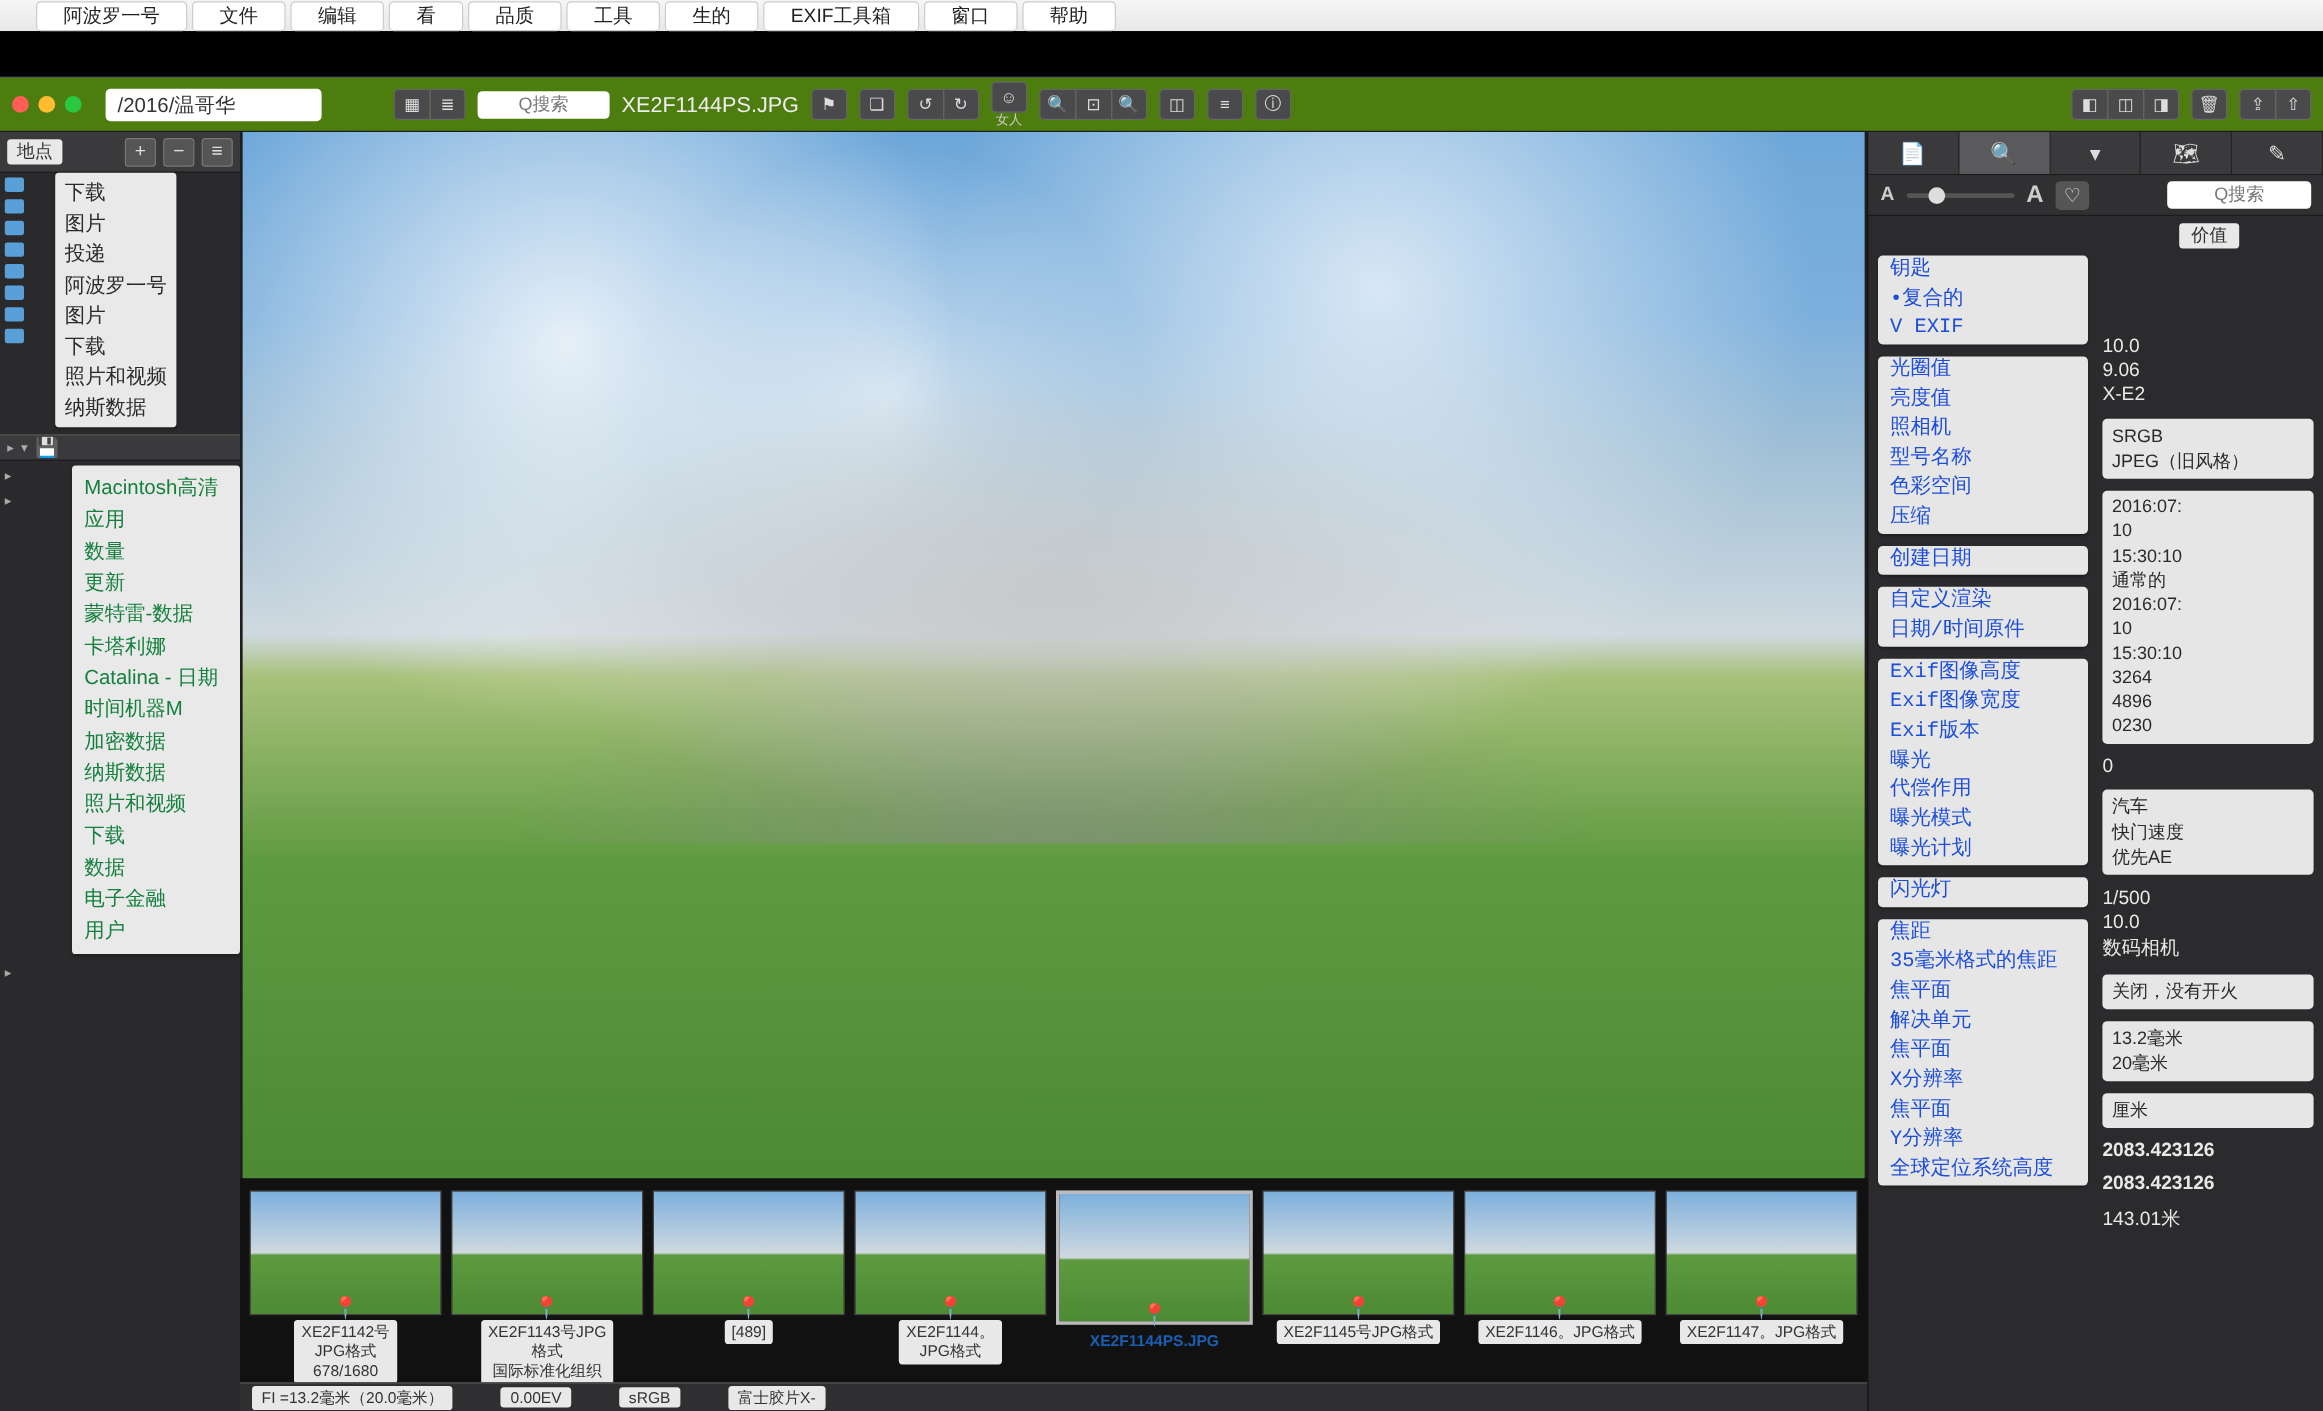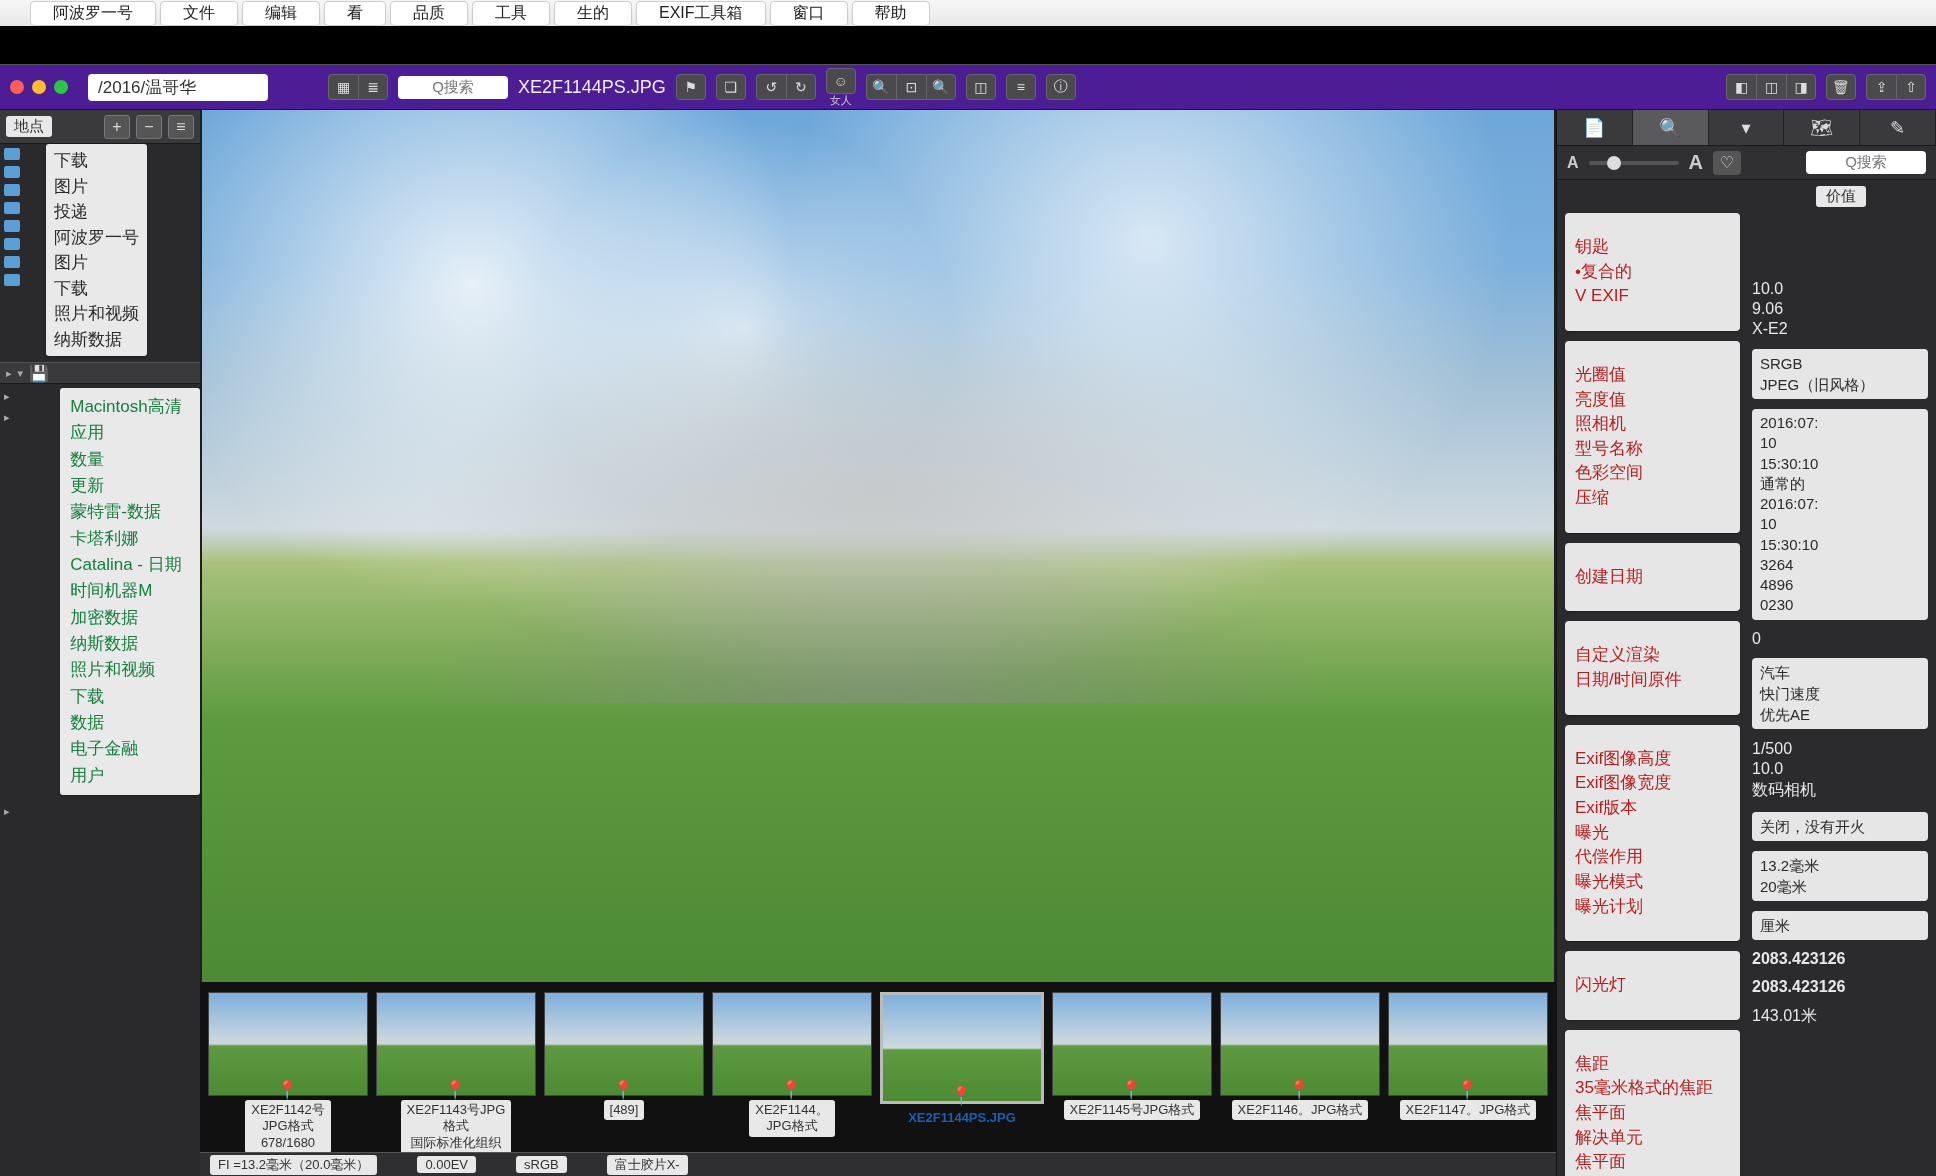--- a/index.html
+++ b/index.html
@@ -6,21 +6,21 @@
   body { background: #000; color: #ddd; width: 1936px; height: 1176px; overflow: hidden; font-size: 16px; }
 
   
   .menubar { height: 26px; background: linear-gradient(#f6f6f6,#e8e8e8); display:flex; align-items:center; padding:0 6px; gap:4px; color:#222; font-size:16px; }
   .menubar .apple { font-size:18px; padding:0 10px; }
   .menubar .mitem { background:#fff; border:1px solid #ccc; border-radius:4px; padding:1px 22px; cursor:default; font-size:16px; }
 
   .black-gap { height: 38px; background:#000; }
 
   
-  .toolbar { height: 46px; background:#4c1d95; display:flex; align-items:center; padding:0 10px; gap:10px; border-top:1px solid #555; border-bottom:1px solid #1a1a1a; }
+  .toolbar { height: 46px; background:#4d7c0f; display:flex; align-items:center; padding:0 10px; gap:10px; border-top:1px solid #555; border-bottom:1px solid #1a1a1a; }
   .traffic { display:flex; gap:8px; margin-right:10px; }
   .dot { width:14px; height:14px; border-radius:50%; }
   .dot.r{background:#ff5f57}.dot.y{background:#febc2e}.dot.g{background:#28c840}
   .pathfield { background:#fff; color:#333; border-radius:4px; padding:2px 10px; min-width:180px; font-size:17px; }
   .tool-btn { width:30px; height:26px; background:#4a4a4c; border:1px solid #666; border-radius:4px; display:flex; align-items:center; justify-content:center; color:#ddd; font-size:14px; }
   .tool-group { display:flex; gap:0; }
   .tool-group .tool-btn { border-radius:0; border-right:none; }
   .tool-group .tool-btn:first-child{border-radius:4px 0 0 4px}
   .tool-group .tool-btn:last-child{border-radius:0 4px 4px 0; border-right:1px solid #666}
   .searchbox { background:#fff; color:#777; border-radius:4px; padding:2px 12px; font-size:15px; min-width:110px; text-align:center; }
@@ -72,21 +72,21 @@
   .insp-tab.active{background:#5a5a5c;}
   .insp-row2 { height:34px; background:#303032; display:flex; align-items:center; padding:0 10px; gap:10px; border-bottom:1px solid #1a1a1a;}
   .insp-row2 .A{color:#ccc;font-weight:600;}
   .slider{flex:0 0 90px;height:4px;background:#555;border-radius:2px;position:relative;}
   .slider::after{content:"";position:absolute;left:20%;top:-5px;width:14px;height:14px;border-radius:50%;background:#ddd;}
   .heart{width:28px;height:24px;background:#555;border-radius:4px;display:flex;align-items:center;justify-content:center;}
   .value-hdr{background:#e8e8e8;color:#333;border-radius:3px;padding:1px 10px;font-size:15px;}
   .insp-body{flex:1;overflow:auto;padding:6px 8px 20px 8px;display:flex;gap:12px;}
   .key-col{flex:0 0 175px;display:flex;flex-direction:column;gap:10px;}
   .val-col{flex:1;display:flex;flex-direction:column;gap:10px;color:#e8e8e8;font-size:16px;}
-  .chip{background:#e6e6e7;color:#b91c1c;border-radius:4px;padding:22px 10px;font-size:17px;line-height:1.45;box-shadow:0 1px 2px rgba(0,0,0,.3);}
+  .chip{background:#e6e6e7;color:#1d4ed8;border-radius:4px;padding:0 10px;font-size:17px;line-height:1.45;box-shadow:0 1px 2px rgba(0,0,0,.3);font-family:Liberation Mono, monospace;}
   .vallist div{padding:1px 0;}
   .valchip{background:#e6e6e7;color:#2a2a2a;border-radius:4px;padding:4px 8px;font-size:15px;line-height:1.4;display:inline-block;}
 </style>
 </head>
 <body>
 
 <div class="menubar">
   <span class="apple"></span>
   <span class="mitem">阿波罗一号</span>
   <span class="mitem">文件</span>

